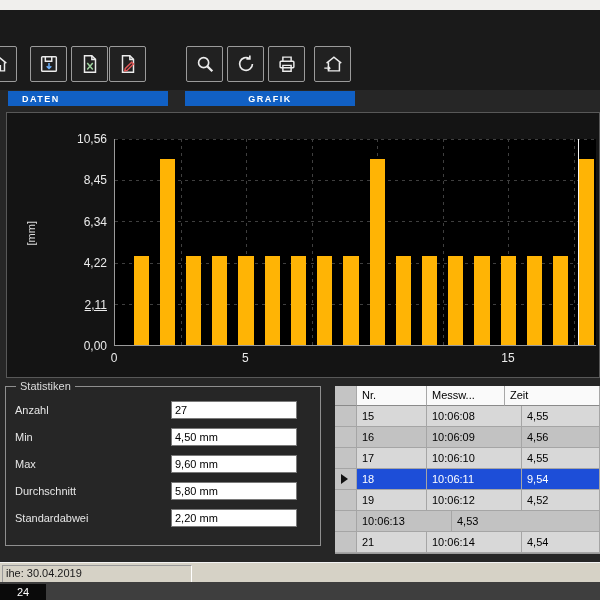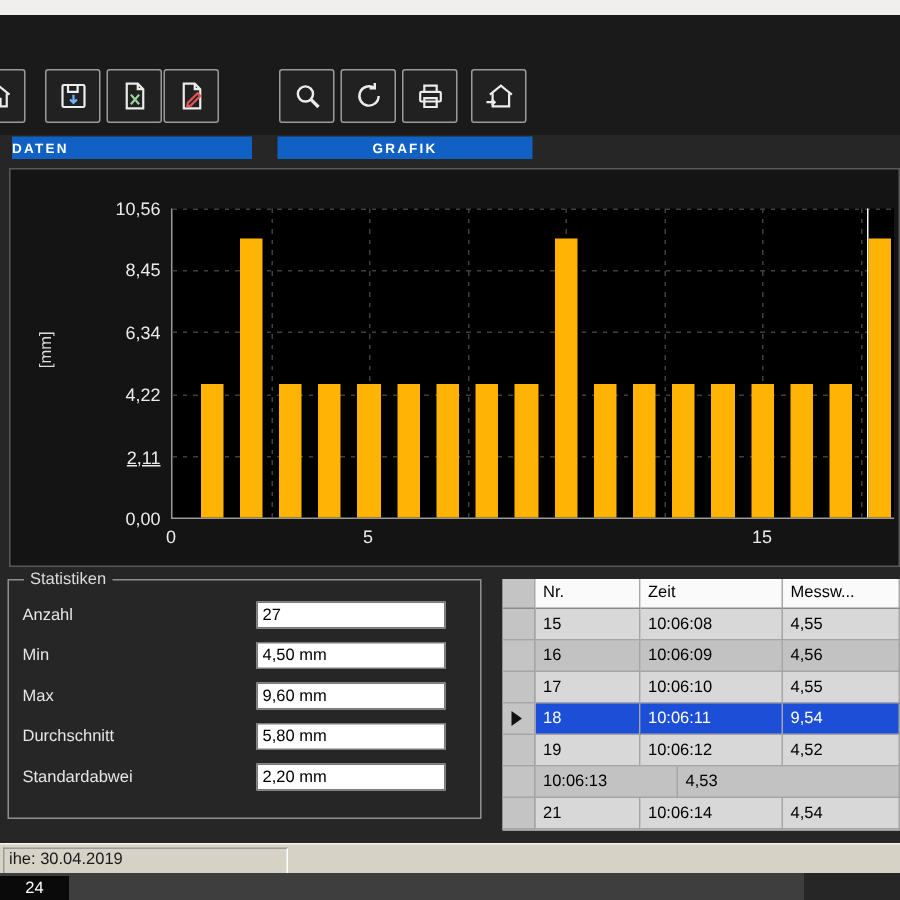--- a/index.html
+++ b/index.html
@@ -10,21 +10,21 @@
   .top-strip{position:absolute;left:0;top:0;width:600px;height:10px;background:#f0efed}
 
   .toolbar{position:absolute;left:0;top:10px;width:600px;height:80px;background:#1a1a1a}
   .tbtn{position:absolute;top:36px;width:37px;height:36px;background:#212121;
     border:1px solid #9b9b9b;border-radius:2px;display:flex;align-items:center;
     justify-content:center;cursor:pointer;padding:0}
   .tbtn svg{display:block}
 
   .tab{position:absolute;top:91px;height:15px;background:#1160c4;color:#fff;
     font-size:9px;font-weight:bold;letter-spacing:1.5px;display:flex;align-items:center}
-  .tab-daten{left:8px;width:160px;}
+  .tab-daten{left:8px;width:160px;padding-left:14px}
   .tab-grafik{left:185px;width:170px;justify-content:center}
 
   .chart-panel{position:absolute;left:6px;top:112px;width:594px;height:266px;
     background:#141414;border:1px solid #585858}
   .y-axis-title{position:absolute;left:18px;top:108px;writing-mode:vertical-rl;
     transform:rotate(180deg);color:#ddd;font-size:11px}
   .ytick-col{position:absolute;left:52px;top:26px;width:48px;height:207px}
   .ytick{position:absolute;right:0;transform:translateY(-50%);color:#ebebeb;font-size:12px}
   .plot{position:absolute;left:107px;top:26px;width:482px;height:207px;background:#000;
     border-left:1px solid #9a9a9a;border-bottom:1px solid #9a9a9a}
@@ -63,21 +63,21 @@
   .trow.sel .cell:not(.marker){background:#1d4ed8;color:#fff}
   .arrow{position:absolute;left:6px;top:5px;width:0;height:0;
     border-left:7px solid #111;border-top:5px solid transparent;border-bottom:5px solid transparent}
 
   .statusbar{position:absolute;left:0;top:562px;width:600px;height:20px;
     background:#d6d2c6;border-top:1px solid #f2f2f2}
   .status-panel{position:absolute;left:2px;top:2px;width:190px;height:28px;
     border:1px solid #9a9a9a;border-right-color:#fff;border-bottom-color:#fff}
   .status-text{display:block;font-size:11px;color:#1a1a1a;line-height:14px;padding-left:3px;white-space:nowrap}
 
-  .bottom-strip{position:absolute;left:0;top:582px;width:536px;height:18px;background:#3e3e3e}
+  .bottom-strip{position:absolute;left:0;top:582px;width:600px;height:18px;background:#3e3e3e}
   .corner-box{position:absolute;left:0;top:2px;width:46px;height:16px;background:#0a0a0a;
     color:#fff;font-size:11px;line-height:16px;text-align:center}
 </style>
 </head>
 <body>
 
 <div id="app">
 
   <div class="top-strip"></div>
 
@@ -217,22 +217,22 @@
     <div class="stat-row" style="top:122px">
       <span class="stat-label">Standardabwei</span>
       <input class="stat-input" value="2,20 mm" style="">
     </div>
   </div>
 
   <div class="grid">
     <div class="grid-header">
       <div class="hc marker-h"></div>
       <div class="hc c-nr">Nr.</div>
+      <div class="hc c-wert">Messw...</div>
       <div class="hc c-zeit">Zeit</div>
-      <div class="hc c-wert">Messw...</div>
     </div>
     <div class="grid-body">
         <div class="trow">
           <div class="cell marker"></div>
           <div class="cell c-nr">15</div>
           <div class="cell c-zeit">10:06:08</div>
           <div class="cell c-wert">4,55</div>
         </div>
         <div class="trow alt">
           <div class="cell marker"></div>

